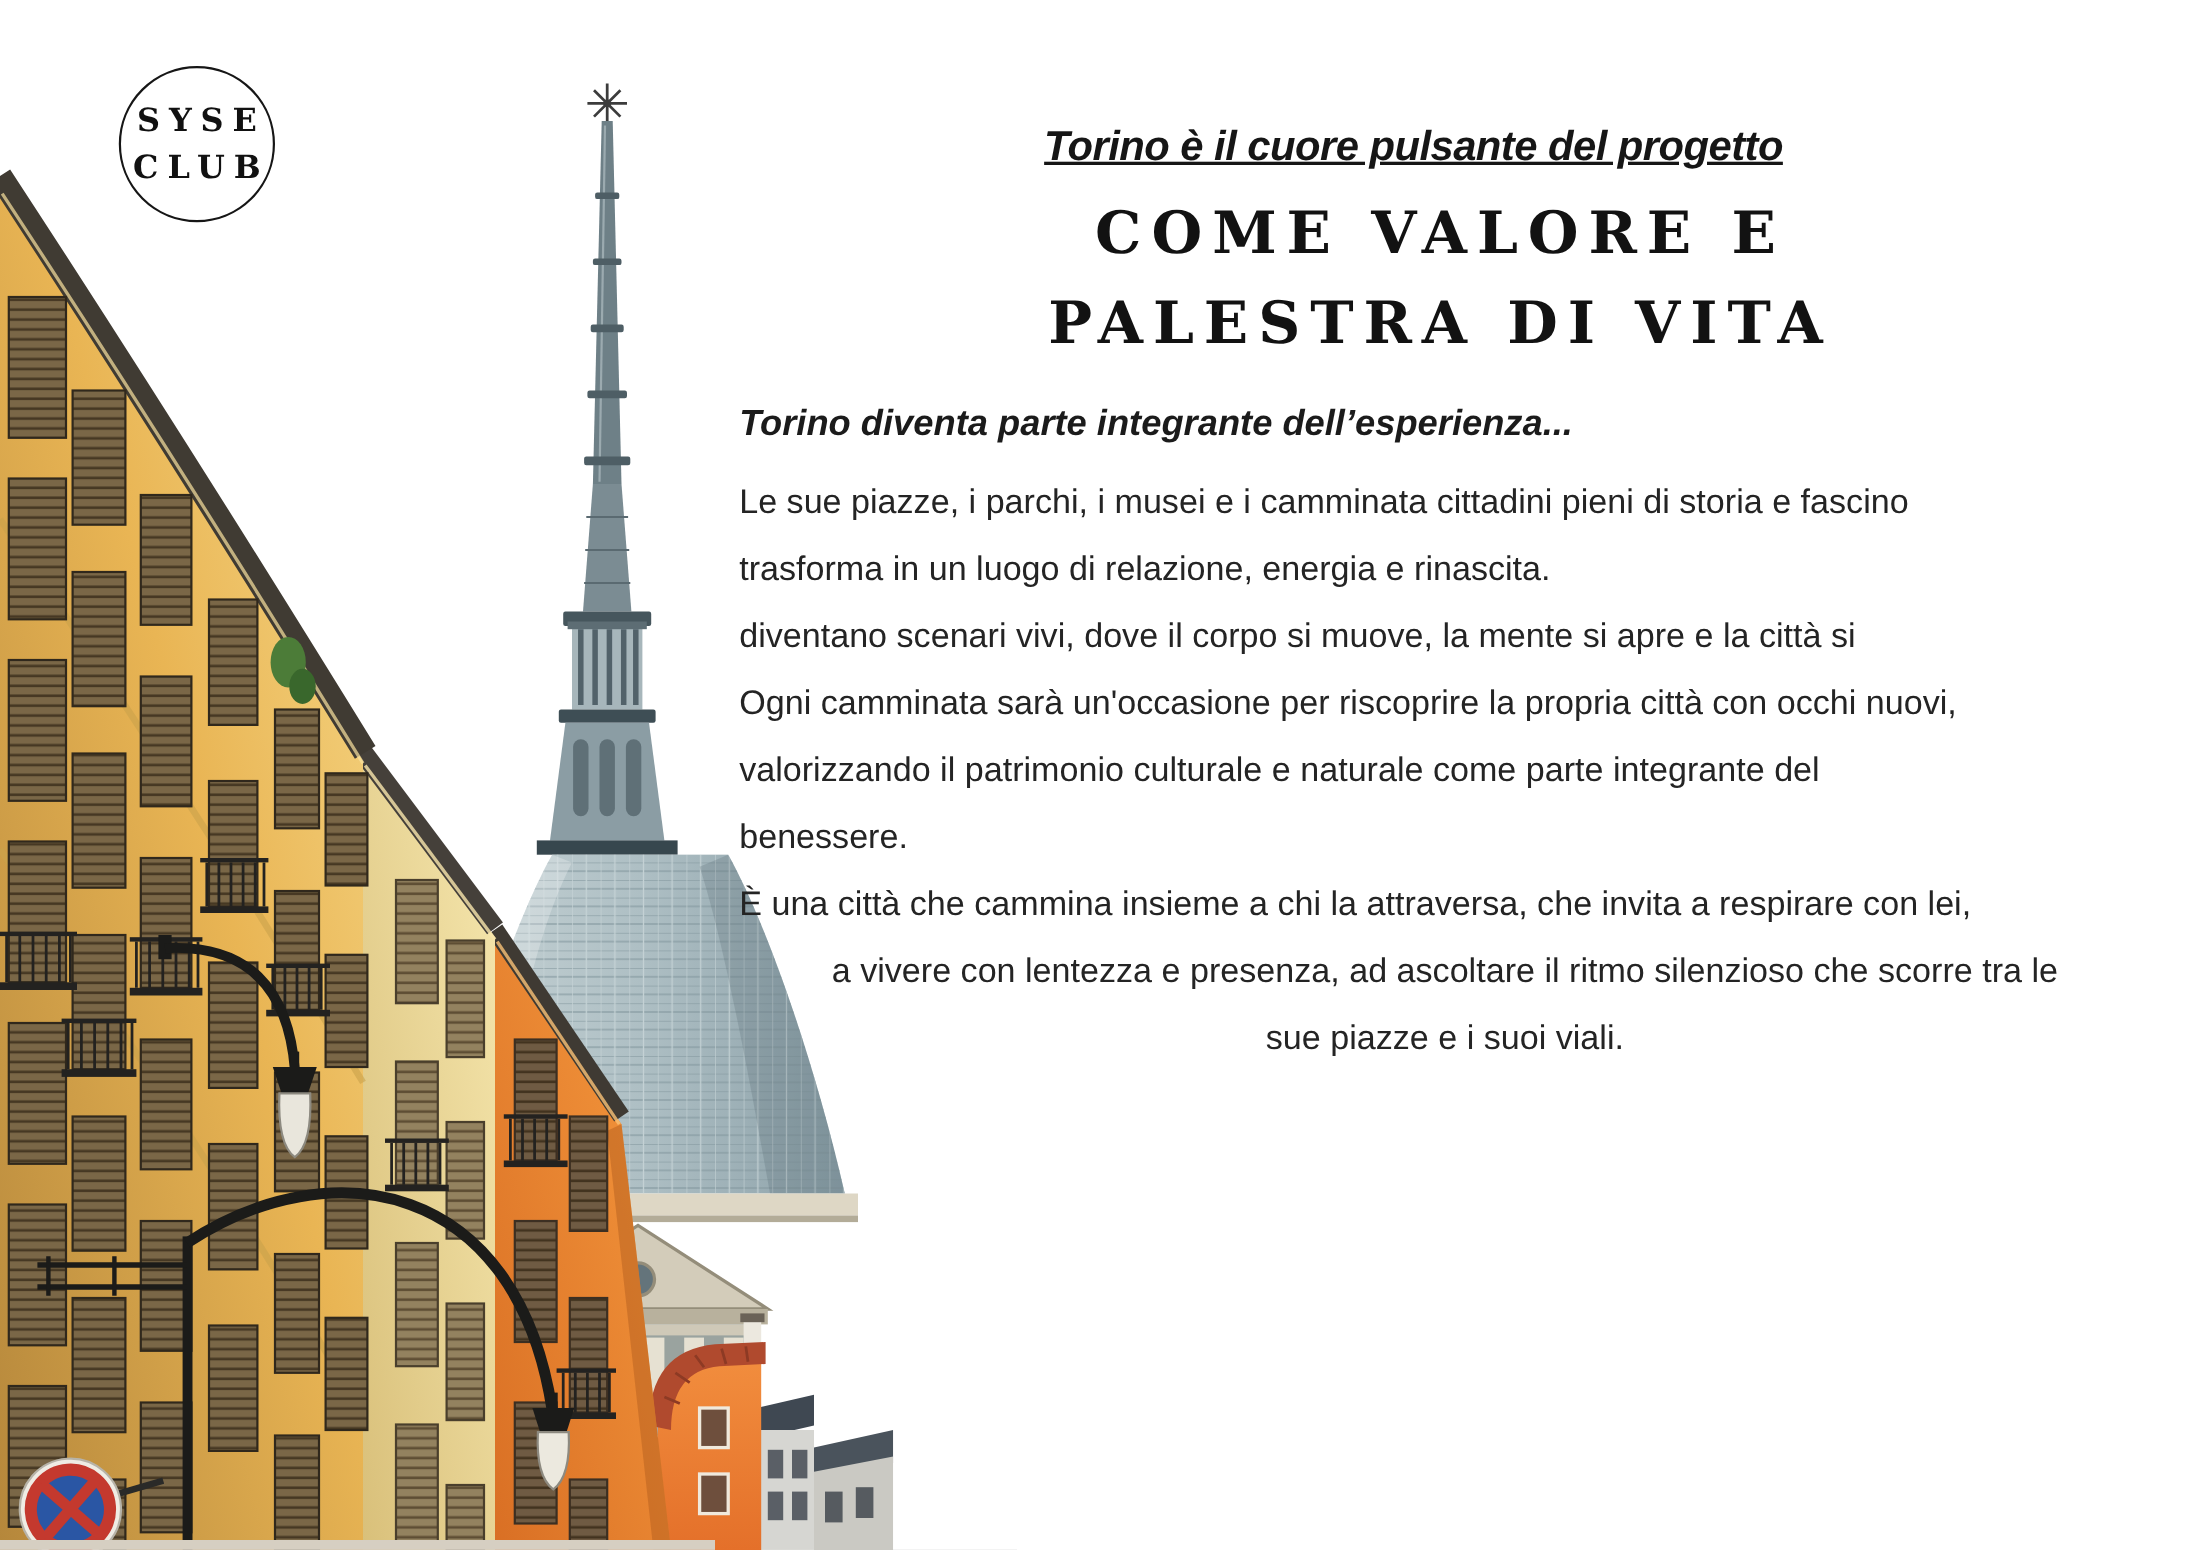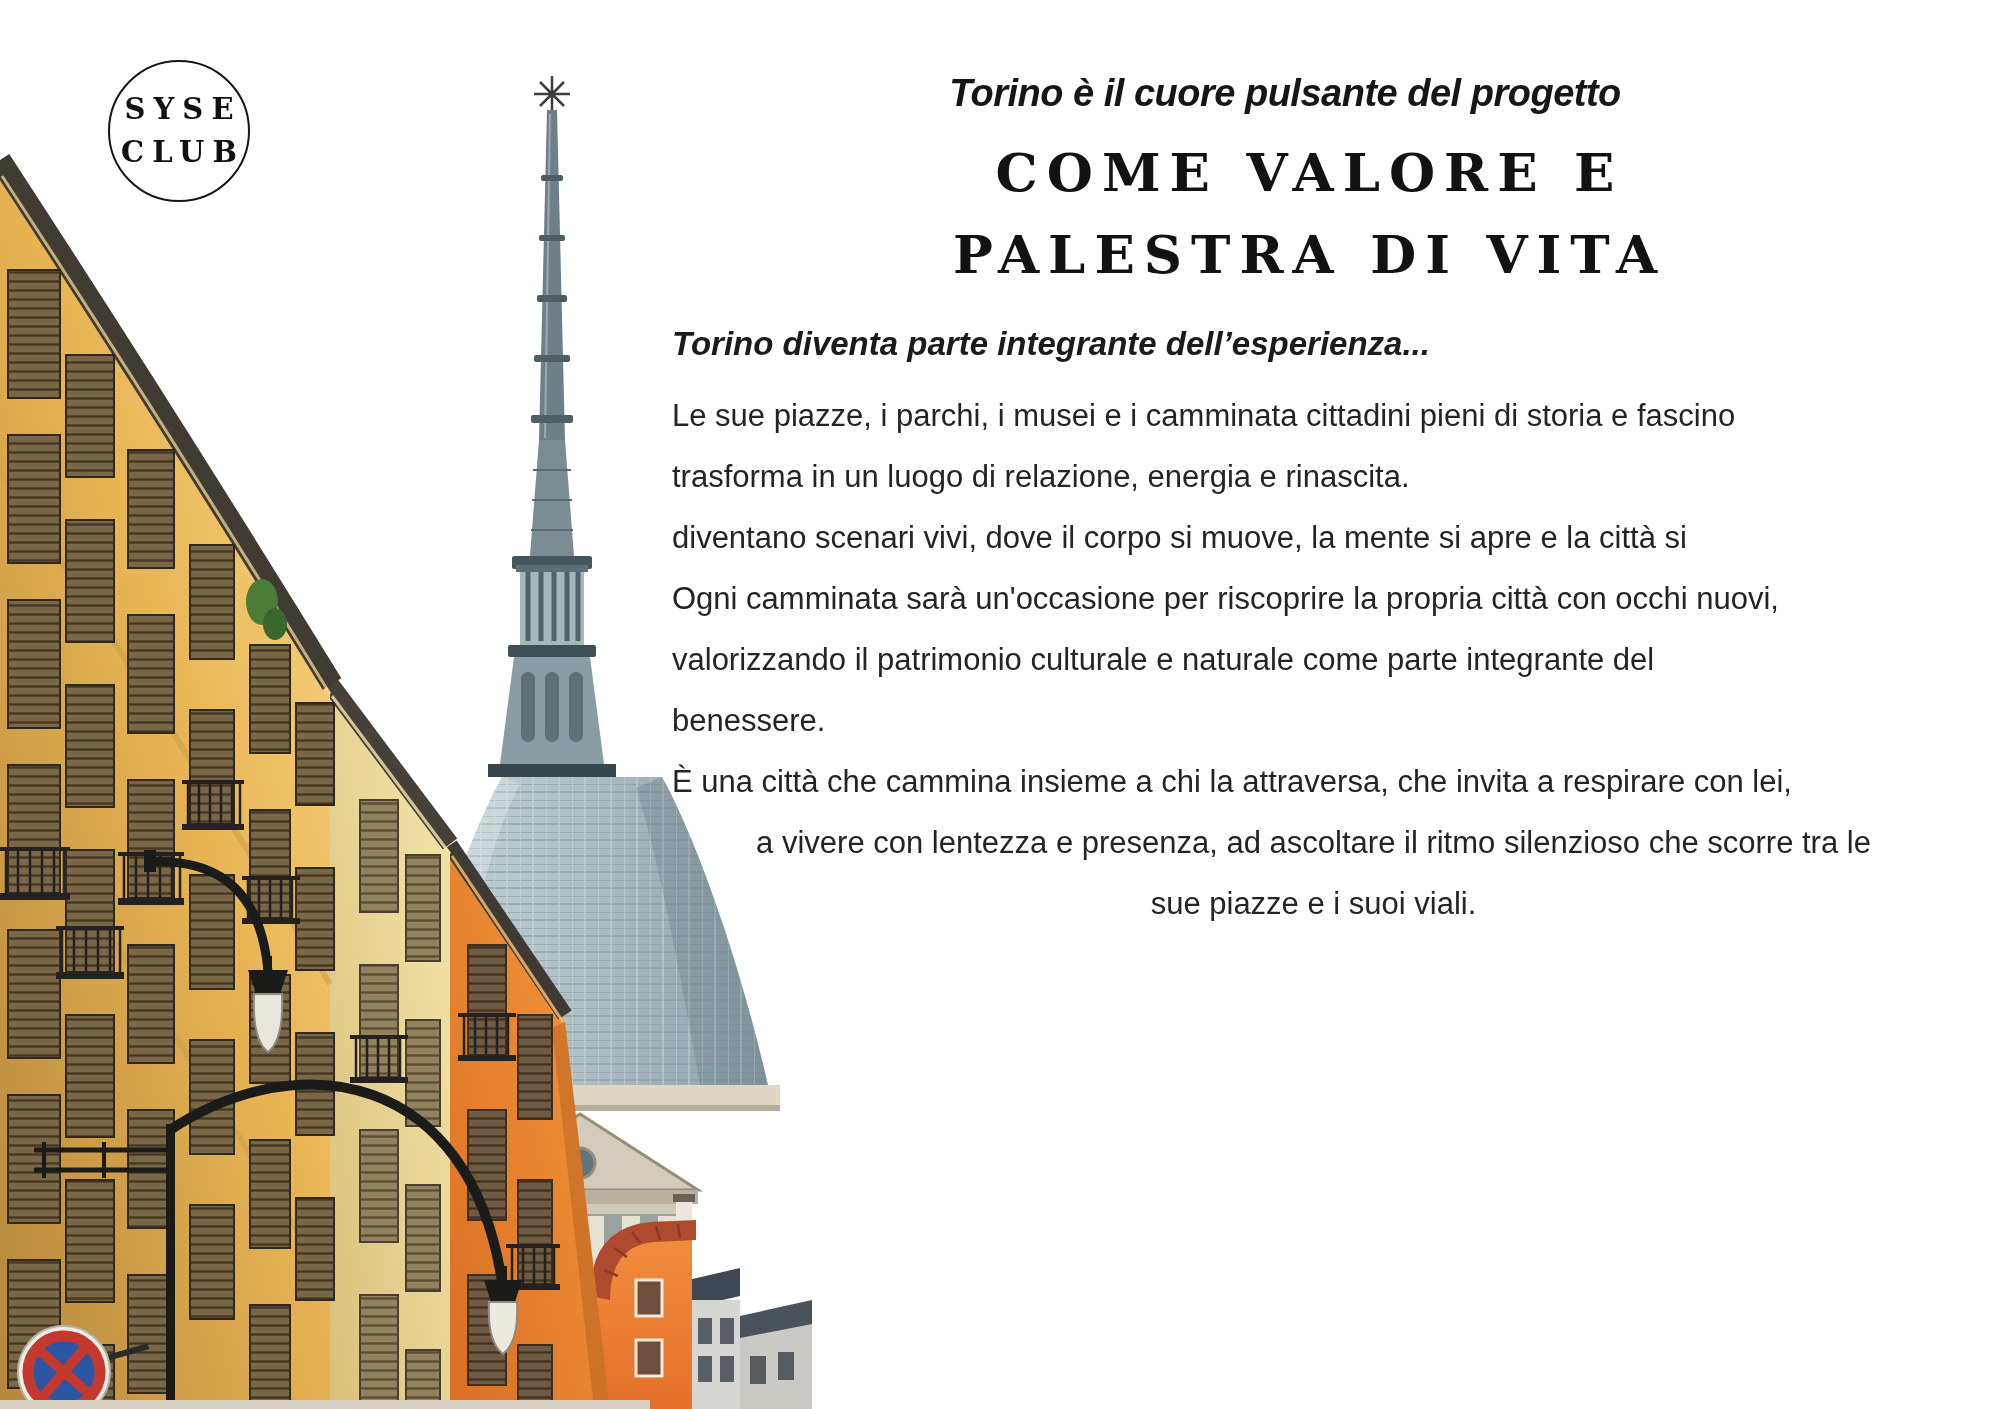--- a/index.html
+++ b/index.html
@@ -4,22 +4,22 @@
 <style>
   html,body{margin:0;padding:0;background:#888;}
   .page{position:relative;width:2000px;height:1409px;background:#ffffff;overflow:hidden;
         font-family:"Liberation Sans",sans-serif;color:#1e1e1e;}
   .photo{position:absolute;left:0;top:0;}
   .logo{position:absolute;left:108px;top:60px;width:138px;height:138px;border:2.5px solid #161616;
         border-radius:50%;background:#fff;display:flex;flex-direction:column;align-items:center;justify-content:center;
         font-family:"DejaVu Serif",serif;font-weight:bold;font-size:29px;letter-spacing:.28em;text-indent:.28em;
         line-height:1.5;color:#111;z-index:5;}
   .content{position:absolute;left:655px;top:0;width:1300px;}
-  .tagline{margin-top:72px;text-align:center;font-weight:bold;font-style:italic;font-size:38px;
-           letter-spacing:-0.5px;transform:translateX(-20px);color:#161616;}
+  .tagline{margin-top:112px;text-align:center;font-weight:bold;font-style:italic;font-size:38px;
+           letter-spacing:-0.5px;transform:translateX(-20px);color:#161616;text-decoration:underline;}
   .title{margin:4px 0 0 0;text-align:center;font-family:"DejaVu Serif",serif;font-weight:bold;
          font-size:212px;line-height:1.02;letter-spacing:-2px;transform:translateX(-32px);color:#0d0d0d;}
   .subtitle{margin-top:16px;text-align:center;font-family:"DejaVu Serif",serif;font-weight:bold;
             font-size:53px;line-height:1.55;letter-spacing:.17em;text-indent:.17em;color:#121212;}
   .bodytext{margin-top:24px;padding:0 0 0 17px;font-size:31px;line-height:61px;color:#242424;}
   .lead{font-weight:bold;font-style:italic;font-size:33px;line-height:50px;margin-bottom:16px;color:#1b1b1b;}
   .bline{white-space:nowrap;}
   .bline.center{text-align:center;white-space:normal;}
 </style>
 </head>

